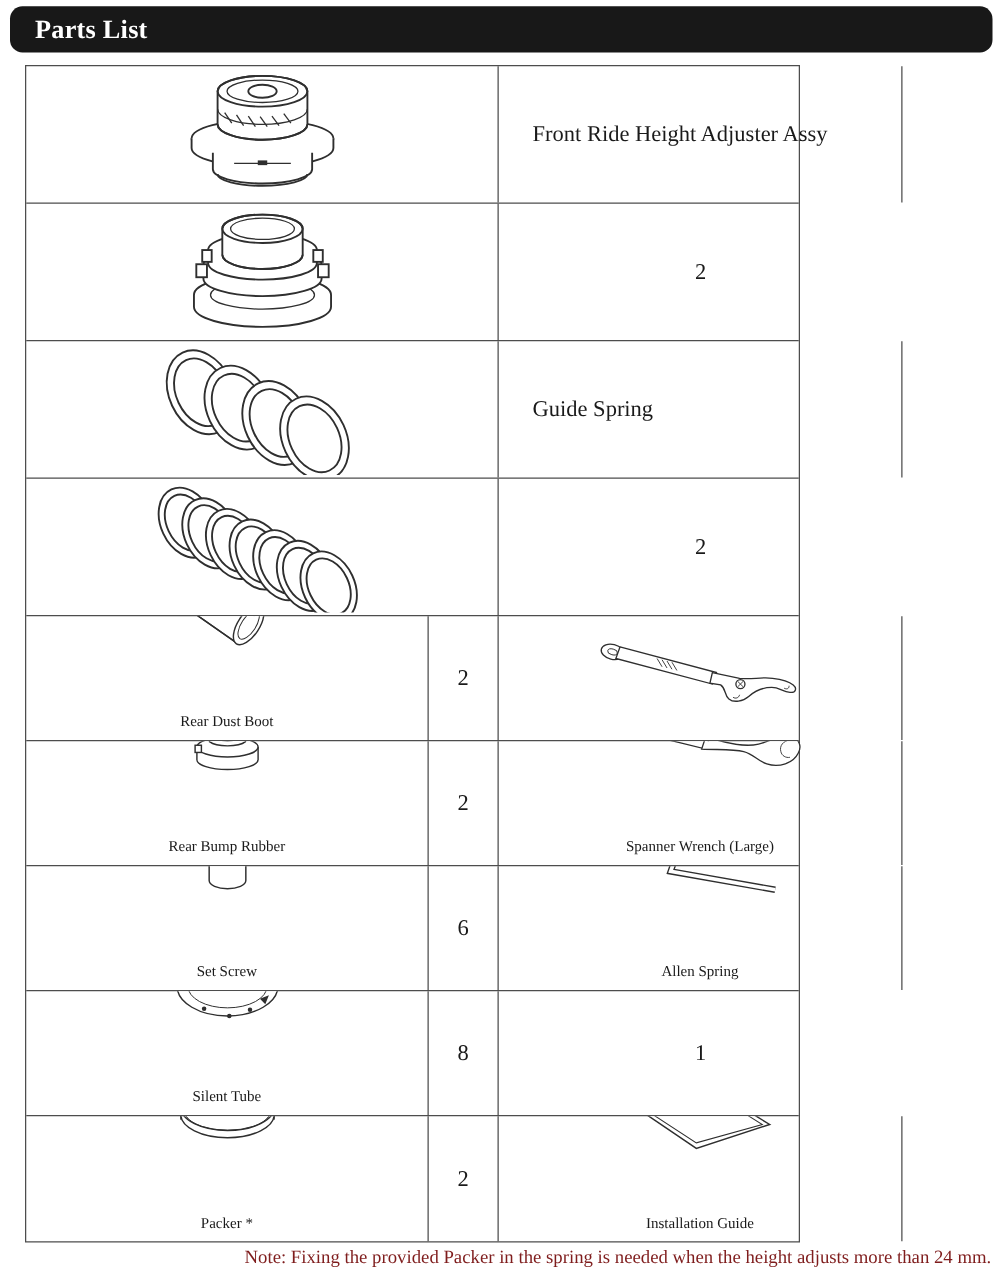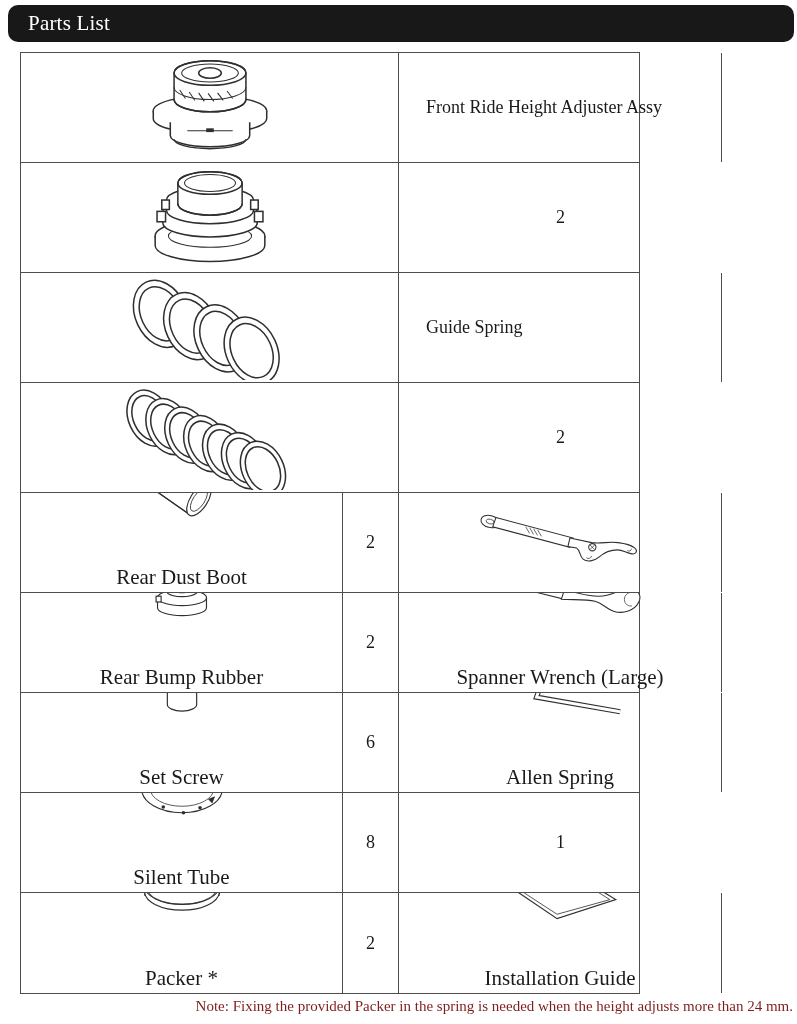--- a/index.html
+++ b/index.html
@@ -16,21 +16,21 @@
     color:#1a1a1a;
     overflow:hidden;
   }
   
   .header-bar{
     position:absolute;left:8px;top:5px;width:786px;height:37px;
     background:#181818;border-radius:10px;
     display:flex;align-items:center;
   }
   .header-bar .title{
-    color:#ffffff;font-size:21px;font-weight:normal;
+    color:#ffffff;font-size:21px;font-weight:bold;
     padding-left:20px;letter-spacing:.2px;
   }
   
   .parts-table{
     position:absolute;left:20px;top:52px;width:620px;
     border:1px solid var(--border);
   }
   .row{display:grid;border-bottom:1px solid var(--border);}
   .row:last-child{border-bottom:none;}
   .row.full{grid-template-columns:378px 323px 1fr;height:110px;}
@@ -38,21 +38,21 @@
   .cell{
     border-right:1px solid var(--border);
     display:flex;align-items:center;justify-content:center;
     overflow:hidden;
   }
   .cell:last-child{border-right:none;}
   .desc-cell{justify-content:flex-start;padding-left:27px;font-size:18px;}
   .qty-cell{font-size:18px;}
   .item-cell{flex-direction:column;justify-content:flex-end;padding-bottom:5px;}
   .item-cell .art{flex:1;display:flex;align-items:center;justify-content:center;width:100%;}
-  .caption{font-size:21px;line-height:20px;margin-top:42px;}
+  .caption{font-size:12px;line-height:20px;margin-top:42px;}
   .img-cell svg,.item-cell svg{display:block;}
   
   .note{
     position:absolute;left:0;top:998px;width:793px;
     text-align:right;font-size:15px;color:#7f1d1d;
   }
   svg{stroke:var(--ink);fill:none;stroke-width:1.6;}
   svg .w{fill:#ffffff;}
   svg .d{fill:var(--ink);stroke:none;}
   svg .thin{stroke-width:1.1;}

